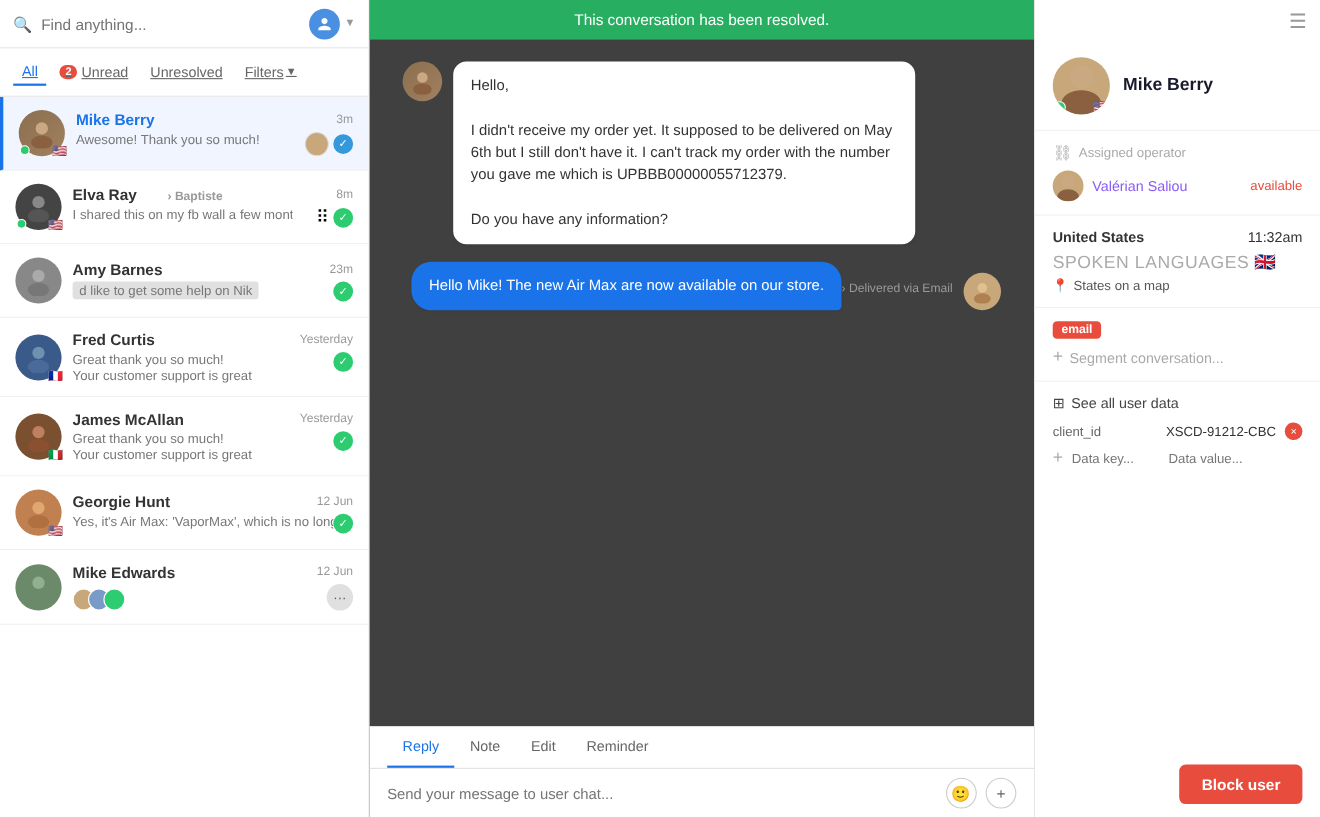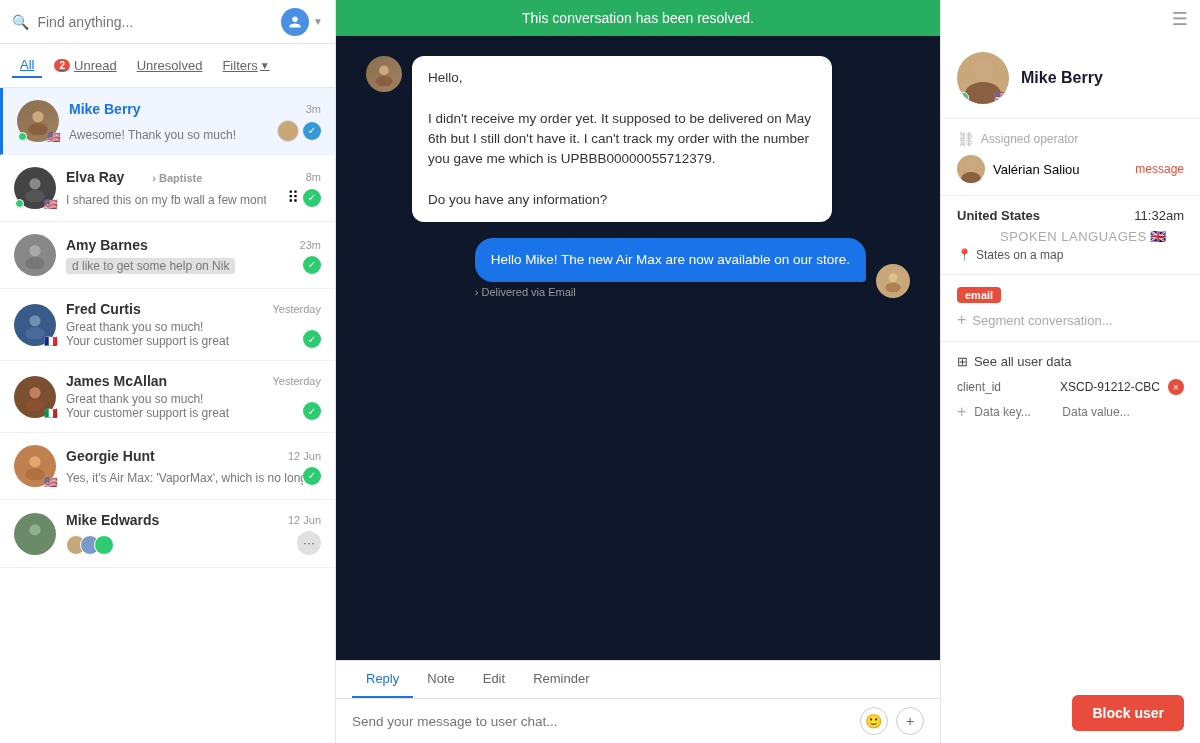--- a/index.html
+++ b/index.html
@@ -29,24 +29,24 @@
     .conv-header { display: flex; justify-content: space-between; align-items: center; margin-bottom: 3px; }
     .conv-name { font-size: 14px; font-weight: 600; color: #1a73e8; white-space: nowrap; overflow: hidden; text-overflow: ellipsis; }
     .conv-name.gray { color: #333; }
     .conv-time { font-size: 11px; color: #999; white-space: nowrap; }
     .conv-preview { font-size: 12px; color: #777; white-space: nowrap; overflow: hidden; text-overflow: ellipsis; display: flex; align-items: center; gap: 4px; }
     .check-icon { width: 18px; height: 18px; background: #2ecc71; border-radius: 50%; display: flex; align-items: center; justify-content: center; color: white; font-size: 10px; flex-shrink: 0; margin-left: auto; }
     .check-icon.blue { background: #3498db; }
     .sub-avatars { display: flex; margin-top: 4px; }
     .sub-avatar { width: 20px; height: 20px; border-radius: 50%; background: #aaa; border: 1.5px solid white; margin-right: -6px; overflow: hidden; font-size: 8px; color: white; display: flex; align-items: center; justify-content: center; }
     .more-btn { width: 24px; height: 24px; border-radius: 50%; background: #e0e0e0; display: flex; align-items: center; justify-content: center; font-size: 12px; color: #555; margin-left: 8px; cursor: pointer; }
-    .conv-item-bottom { display: flex; align-items: flex-end; justify-content: space-between; }
+    .conv-item-bottom { display: flex; align-items: flex-start; justify-content: space-between; }
 
     
-    .chat-main { flex: 1; display: flex; flex-direction: column; background: #0f172a; }
+    .chat-main { flex: 1; display: flex; flex-direction: column; background: #404040; }
     .resolved-banner { background: #27ae60; color: white; text-align: center; padding: 10px; font-size: 14px; font-weight: 500; }
     .chat-messages { flex: 1; overflow-y: auto; padding: 20px 30px; display: flex; flex-direction: column; gap: 16px; }
     .msg-incoming { display: flex; gap: 10px; align-items: flex-start; }
     .msg-avatar { width: 36px; height: 36px; border-radius: 50%; background: #c8a87a; flex-shrink: 0; overflow: hidden; display: flex; align-items: center; justify-content: center; font-size: 14px; color: white; font-weight: 600; }
     .msg-bubble { background: white; border-radius: 12px; padding: 12px 16px; max-width: 420px; font-size: 13.5px; line-height: 1.5; color: #333; box-shadow: 0 1px 3px rgba(0,0,0,0.08); }
     .msg-outgoing { display: flex; flex-direction: row-reverse; gap: 10px; align-items: flex-end; }
     .msg-outgoing .msg-bubble { background: #1a73e8; color: white; border-radius: 18px 18px 4px 18px; }
     .msg-outgoing .msg-avatar { width: 32px; height: 32px; background: #e0a87a; }
     .delivered-label { font-size: 11px; color: #999; text-align: right; margin-top: 4px; cursor: pointer; }
 
@@ -62,27 +62,27 @@
     
     .right-panel { width: 260px; background: #fff; border-left: 1px solid #e5e5e5; display: flex; flex-direction: column; flex-shrink: 0; overflow-y: auto; }
     .rp-header { display: flex; align-items: center; padding: 14px 16px; gap: 12px; border-bottom: 1px solid #f0f0f0; }
     .rp-avatar { width: 52px; height: 52px; border-radius: 50%; background: #c8a87a; overflow: hidden; flex-shrink: 0; position: relative; }
     .rp-avatar-online { width: 11px; height: 11px; background: #2ecc71; border-radius: 50%; position: absolute; bottom: 1px; left: 1px; border: 1.5px solid white; }
     .rp-name { font-size: 16px; font-weight: 700; color: #1a1a2e; }
 
     .rp-section { padding: 12px 16px; border-bottom: 1px solid #f0f0f0; }
     .assigned-row { display: flex; align-items: center; gap: 8px; }
     .assigned-avatar { width: 28px; height: 28px; border-radius: 50%; background: #c8a87a; overflow: hidden; flex-shrink: 0; }
-    .assigned-name { font-size: 13px; font-weight: 500; color: #000000; flex: 1; }
+    .assigned-name { font-size: 13px; font-weight: 500; color: #8b5cf6; flex: 1; }
     .unassign-btn { font-size: 12px; color: #e74c3c; cursor: pointer; }
 
     .location-row { display: flex; align-items: center; justify-content: space-between; margin-bottom: 6px; }
     .location-country { font-size: 13px; font-weight: 600; color: #333; }
     .location-time { font-size: 13px; color: #333; }
-    .spoken-lang { font-size: 13px; color: #aaa; text-transform: uppercase; letter-spacing: 0.5px; margin-bottom: 4px; margin-left: 43px; }
+    .spoken-lang { font-size: 16px; color: #aaa; text-transform: uppercase; letter-spacing: 0.5px; margin-bottom: 4px; }
     .locate-link { display: flex; align-items: center; gap: 4px; font-size: 12px; color: #555; cursor: pointer; }
     .locate-link .pin-icon { color: #555; }
 
     .tags-row { display: flex; flex-wrap: wrap; gap: 6px; margin-bottom: 8px; }
     .tag { background: #e74c3c; color: white; border-radius: 4px; padding: 2px 8px; font-size: 11px; font-weight: 600; }
     .segment-input { display: flex; align-items: center; gap: 6px; color: #aaa; font-size: 13px; cursor: pointer; }
     .segment-input .plus { font-size: 16px; }
 
     .user-data-section { padding: 12px 16px; }
     .see-all-link { display: flex; align-items: center; gap: 6px; font-size: 13px; color: #444; cursor: pointer; margin-bottom: 10px; }
@@ -324,21 +324,21 @@
       </div>
     </div>
 
     <div class="msg-outgoing">
       <div class="msg-avatar" style="background:#c8a87a;width:34px;height:34px;border-radius:50;overflow:hidden;">
         <svg width="22" height="22" viewBox="0 0 40 40">
             <circle cx="20" cy="14" r="8" fill="#e0c090"></circle>
             <ellipse cx="20" cy="32" rx="14" ry="9" fill="#b08050"></ellipse>
           </svg>
       </div>
-      <div style="display:flex;flex-direction:column;align-items:flex-start;">
+      <div style="display:flex;flex-direction:row;align-items:center;">
         <div class="msg-bubble">
           <span>Hello Mike! The new Air Max are now available on our store.</span>
         </div>
         <div class="delivered-label">
           <span>› </span><span>Delivered via Email</span>
         </div>
       </div>
     </div>
   </div>
 
@@ -384,21 +384,21 @@
       <span style="font-size:12px;color:#aaa;">Assigned operator</span>
     </div>
     <div class="assigned-row">
       <div class="assigned-avatar">
         <svg width="28" height="28" viewBox="0 0 28 28">
             <circle cx="14" cy="10" r="6" fill="#c9a882"></circle>
             <ellipse cx="14" cy="24" rx="10" ry="7" fill="#8b6040"></ellipse>
           </svg>
       </div>
       <span class="assigned-name">Valérian Saliou</span>
-      <span class="unassign-btn">message</span>
+      <span class="unassign-btn">available</span>
     </div>
   </div>
 
   <div class="rp-section">
     <div class="location-row">
       <span class="location-country">United States</span>
       <span class="location-time">11:32am</span>
     </div>
     <div class="spoken-lang">
       <span>SPOKEN LANGUAGES</span> 🇬🇧

